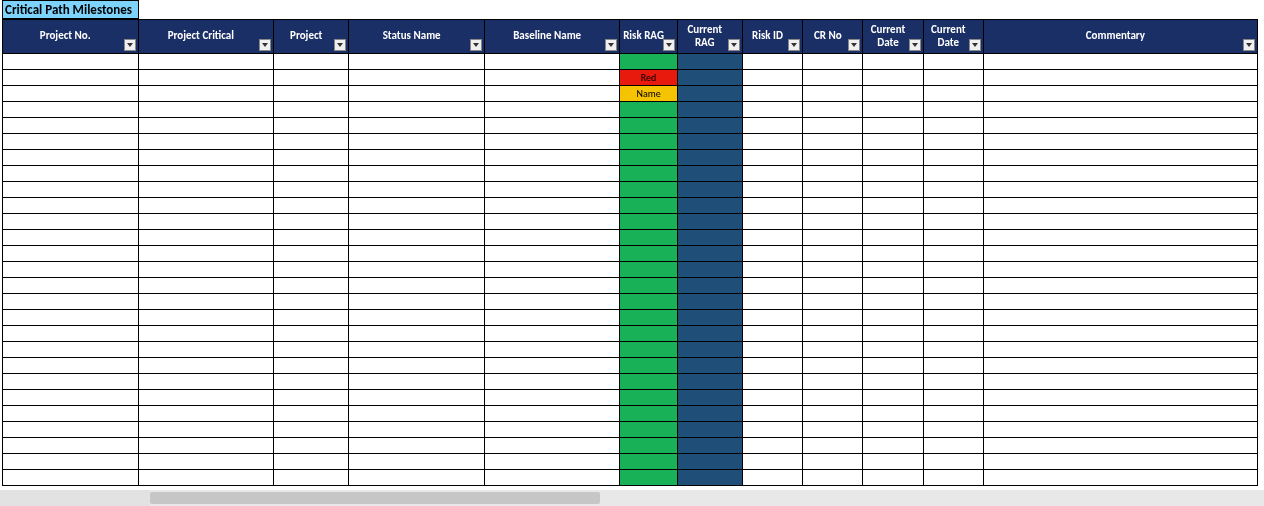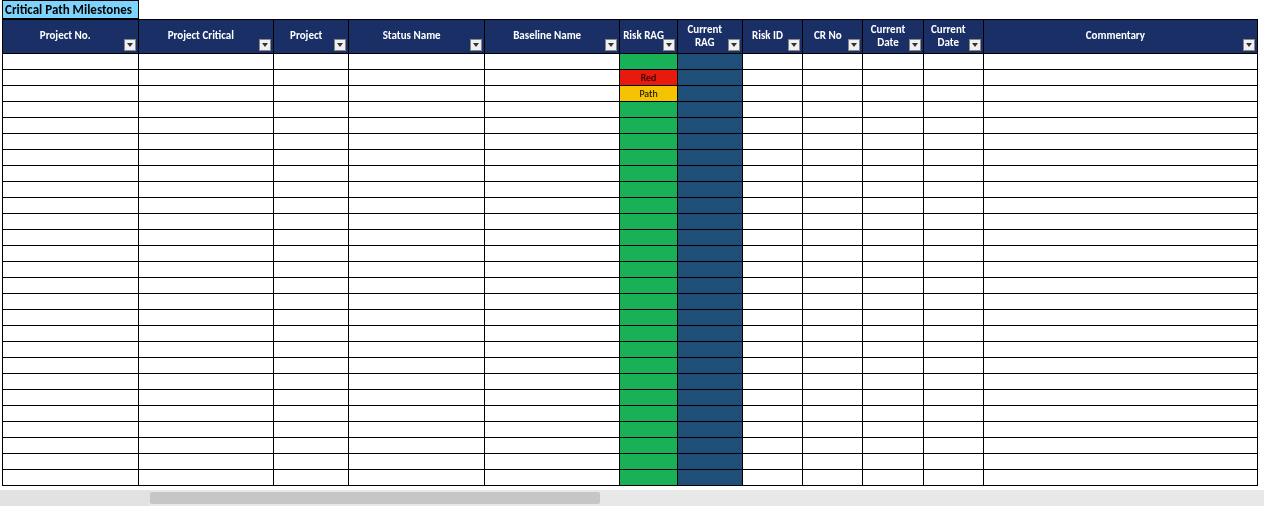--- a/index.html
+++ b/index.html
@@ -159,21 +159,21 @@
         <td></td>
         <td></td>
         <td></td>
       </tr>
       <tr>
         <td></td>
         <td></td>
         <td></td>
         <td></td>
         <td></td>
-        <td class="rag-amber"><span>Path</span></td>
+        <td class="rag-amber"><span>Name</span></td>
         <td class="rag-darkblue"></td>
         <td></td>
         <td></td>
         <td></td>
         <td></td>
         <td></td>
       </tr>
       <tr>
         <td></td>
         <td></td>

